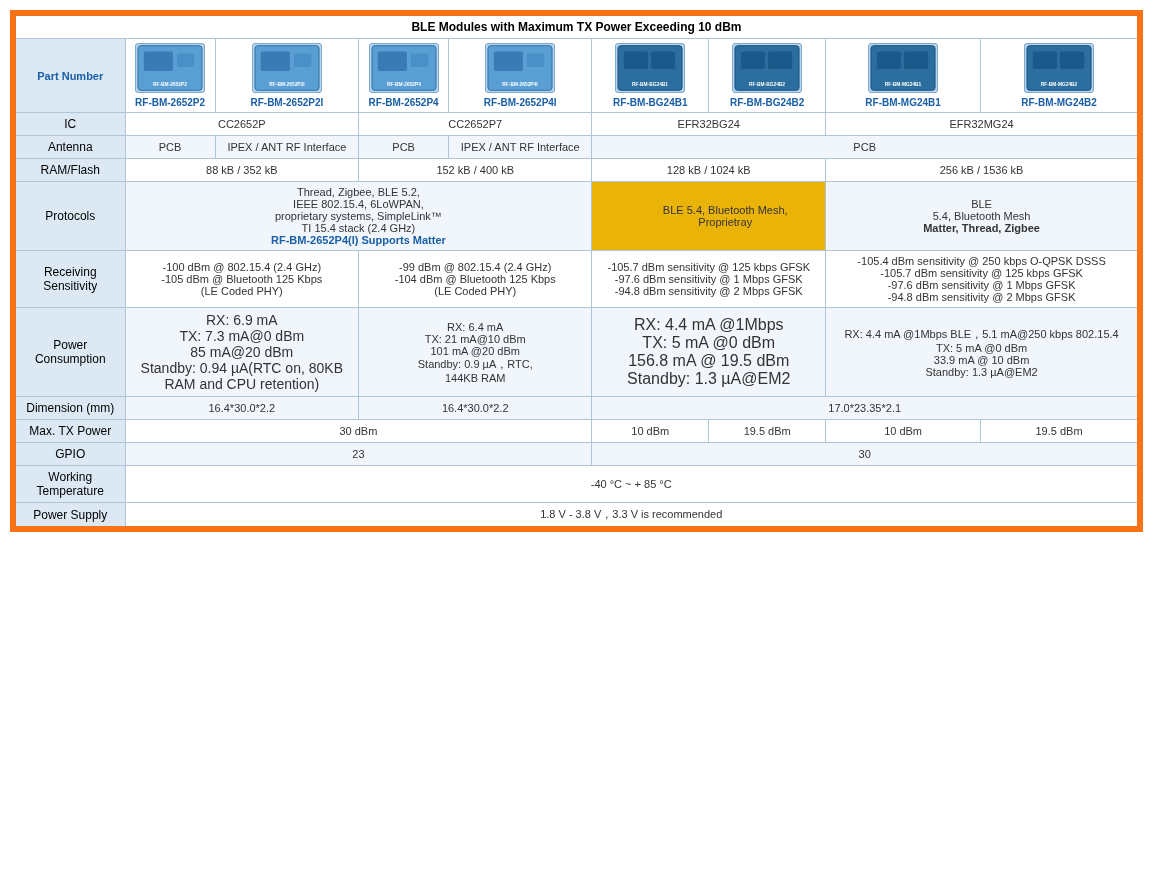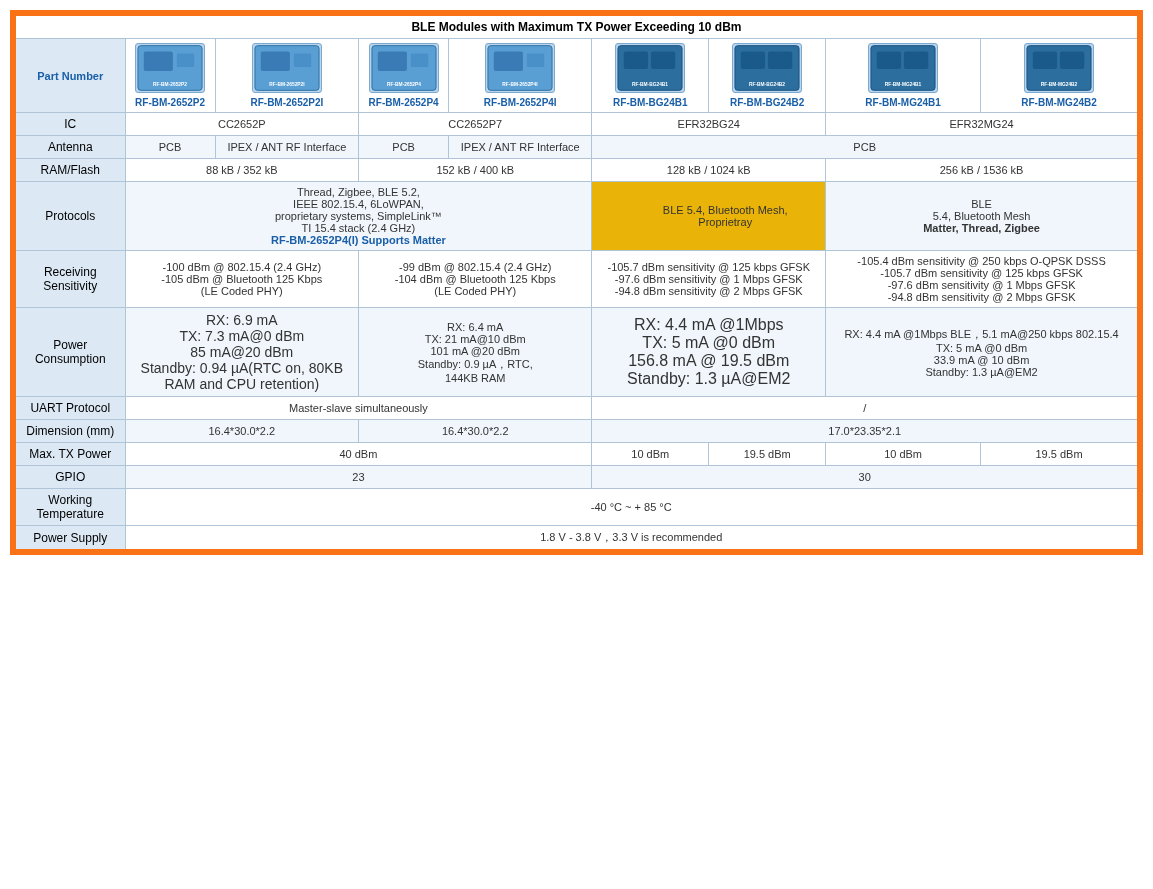--- a/index.html
+++ b/index.html
@@ -210,36 +210,31 @@
 Standby: 1.3 µA@EM2</div>
     </td>
     <td colspan="2" class="data-cell" style="background:#f0f6fc;">
       <div style="white-space:pre-line; font-size:11px;">RX: 4.4 mA @1Mbps BLE，5.1 mA@250 kbps 802.15.4
 TX: 5 mA @0 dBm
 33.9 mA @ 10 dBm
 Standby: 1.3 µA@EM2</div>
     </td>
   </tr>
 
-  <tr>
-    <td class="row-label">UART Protocol</td>
-    <td colspan="4" class="data-cell">Master-slave simultaneously</td>
-    <td colspan="4" class="data-cell">/</td>
-  </tr>
 
   <tr style="background:#f0f6fc;">
     <td class="row-label">Dimension (mm)</td>
     <td colspan="2" class="data-cell" style="background:#f0f6fc;">16.4*30.0*2.2</td>
     <td colspan="2" class="data-cell" style="background:#f0f6fc;">16.4*30.0*2.2</td>
     <td colspan="4" class="data-cell" style="background:#f0f6fc;">17.0*23.35*2.1</td>
   </tr>
 
   <tr>
     <td class="row-label">Max. TX Power</td>
-    <td colspan="4" class="data-cell">40 dBm</td>
+    <td colspan="4" class="data-cell">30 dBm</td>
     <td class="data-cell">10 dBm</td>
     <td class="data-cell">19.5 dBm</td>
     <td class="data-cell">10 dBm</td>
     <td class="data-cell">19.5 dBm</td>
   </tr>
 
   <tr style="background:#f0f6fc;">
     <td class="row-label">GPIO</td>
     <td colspan="4" class="data-cell" style="background:#f0f6fc;">23</td>
     <td colspan="4" class="data-cell" style="background:#f0f6fc;">30</td>

